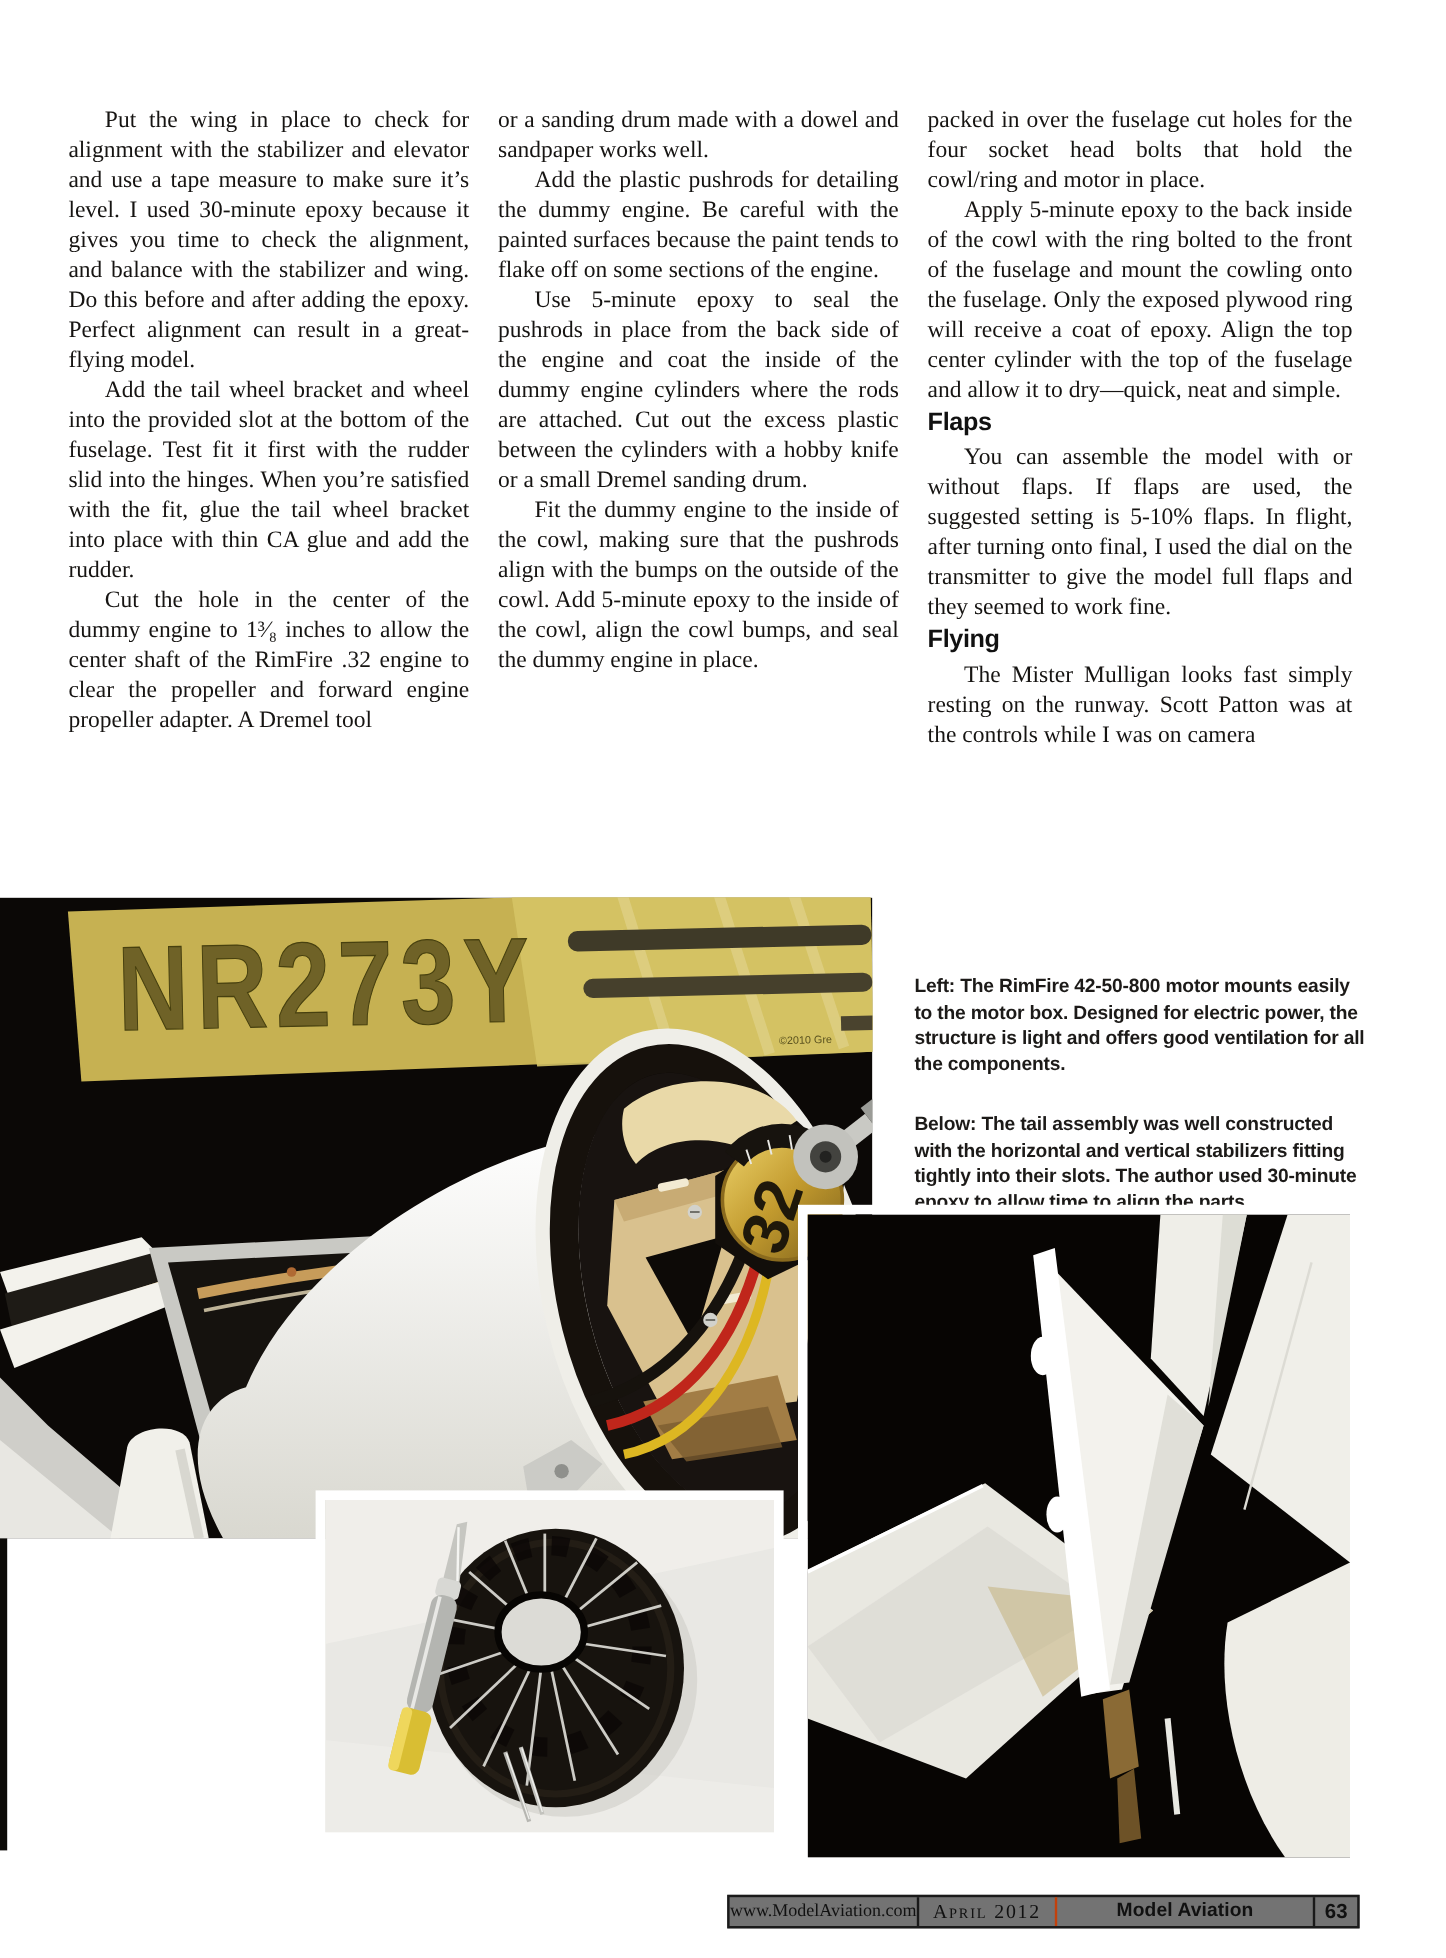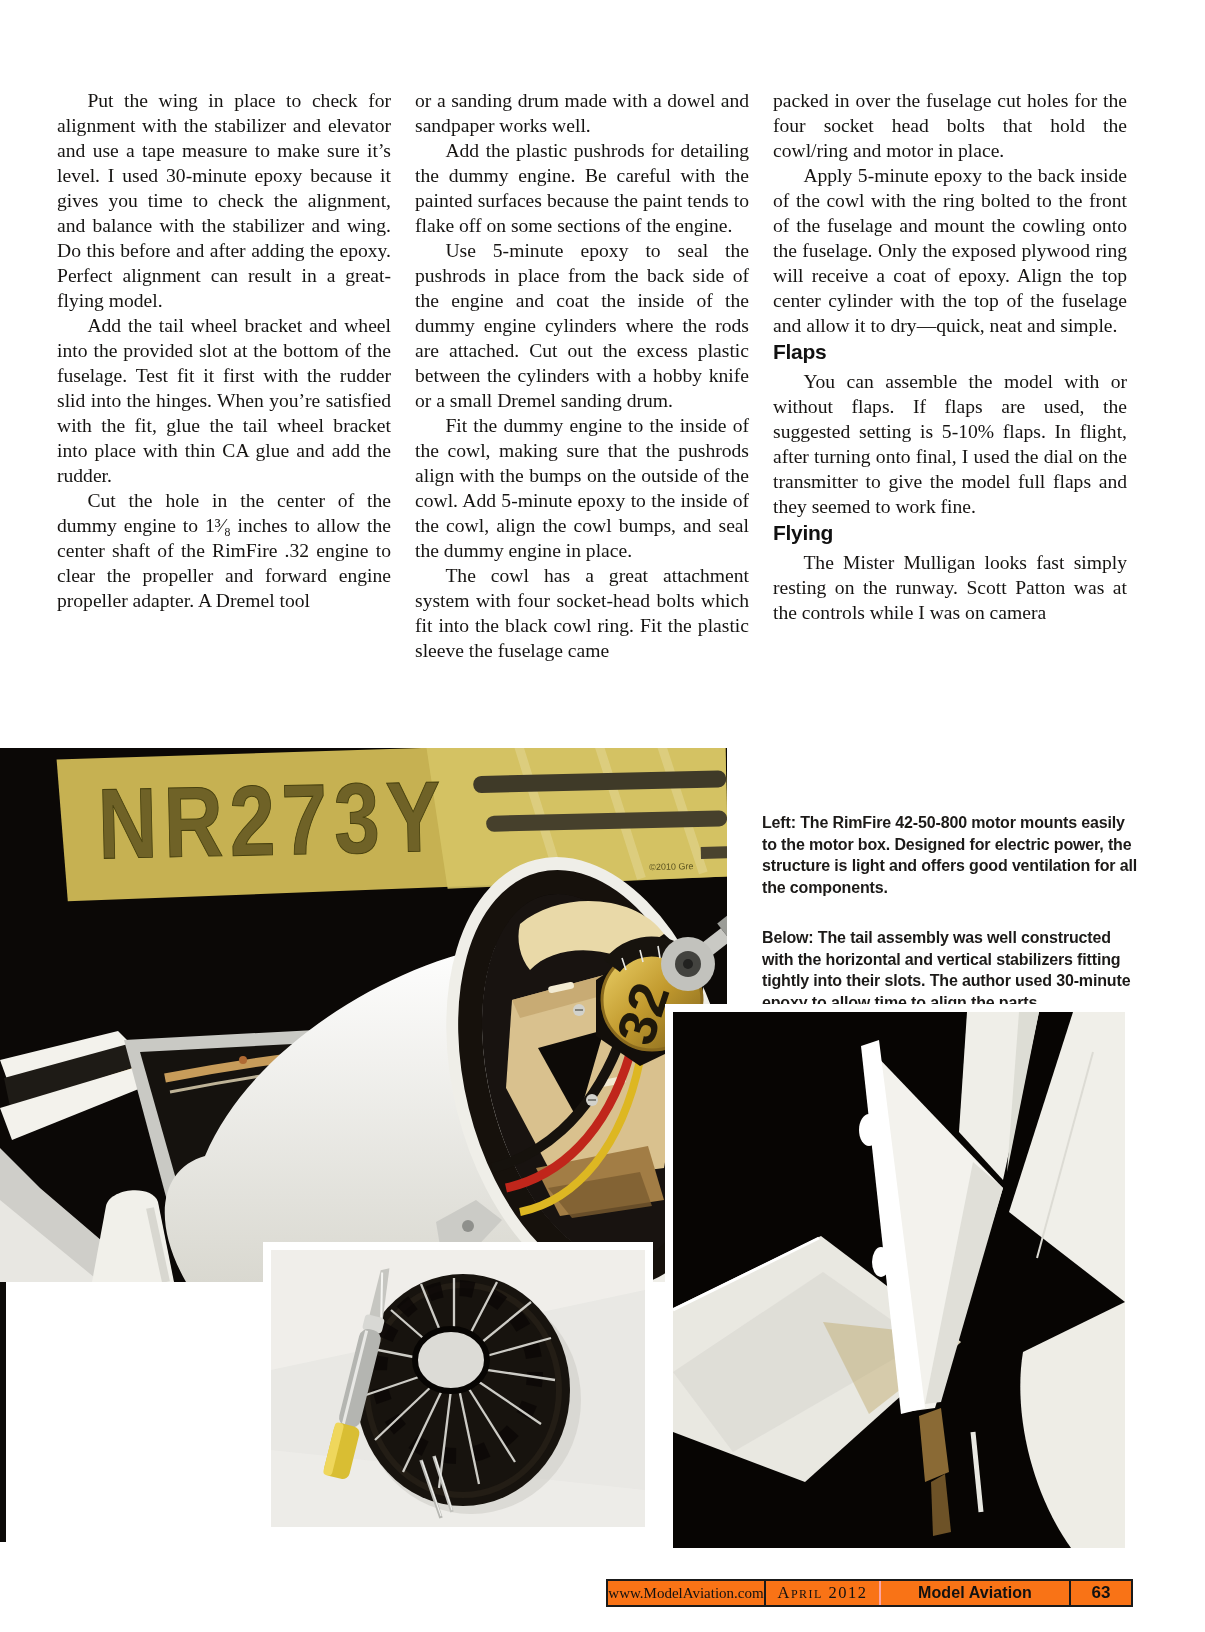--- a/index.html
+++ b/index.html
@@ -26,47 +26,46 @@
   
   .photo{position:absolute;display:block;}
   #photo-main{left:0;top:748px;width:727px;height:534px;z-index:1;}
   #photo-tail{left:665px;top:1004px;z-index:3;border:8px solid #ffffff;}
   #photo-inset{left:263px;top:1242px;z-index:4;border:8px solid #ffffff;}
   #photo-tail svg,#photo-inset svg,#photo-main svg{display:block;}
   .edge-strip{position:absolute;left:0;top:1282px;width:6px;height:260px;background:#0d0b08;z-index:2;}
 
   
   .footer{position:absolute;left:606px;top:1579px;width:527px;height:28px;border:2px solid #1a1a1a;
-          box-sizing:border-box;display:flex;background:#f97316;z-index:5;}
+          box-sizing:border-box;display:flex;background:#737373;z-index:5;}
   .fc{display:flex;align-items:center;justify-content:center;height:100%;box-sizing:border-box;white-space:nowrap;}
   .fc-url{width:156px;font-family:"Liberation Serif", serif;font-size:15px;color:#111;}
   .fc-issue{width:115px;border-left:2px solid #1a1a1a;font-family:Liberation Serif, serif;
             font-variant:small-caps;font-size:16.5px;letter-spacing:1.5px;color:#111;}
-  .fc-mag{width:190px;border-left:2px solid #fca5a5;font-family:"Liberation Sans", sans-serif;
+  .fc-mag{width:215px;border-left:2px solid #c2410c;font-family:"Liberation Sans", sans-serif;
           font-weight:700;font-size:16px;letter-spacing:0.1px;color:#111;}
   .fc-page{flex:1;border-left:2px solid #1a1a1a;font-family:"Liberation Sans", sans-serif;
            font-weight:700;font-size:17px;color:#111;}
 </style>
 </head>
 <body>
 
 <div class="page">
 
   <div class="cols">
     <div class="col">
         <p class="para ind">Put the wing in place to check for alignment with the stabilizer and elevator and use a tape measure to make sure it’s level. I used 30-minute epoxy because it gives you time to check the alignment, and balance with the stabilizer and wing. Do this before and after adding the epoxy. Perfect alignment can result in a great-flying model.</p>
         <p class="para ind">Add the tail wheel bracket and wheel into the provided slot at the bottom of the fuselage. Test fit it first with the rudder slid into the hinges. When you’re satisfied with the fit, glue the tail wheel bracket into place with thin CA glue and add the rudder.</p>
         <p class="para ind">Cut the hole in the center of the dummy engine to 1³⁄₈ inches to allow the center shaft of the RimFire .32 engine to clear the propeller and forward engine propeller adapter. A Dremel tool</p>
       </div>
     <div class="col">
         <p class="para">or a sanding drum made with a dowel and sandpaper works well.</p>
         <p class="para ind">Add the plastic pushrods for detailing the dummy engine. Be careful with the painted surfaces because the paint tends to flake off on some sections of the engine.</p>
         <p class="para ind">Use 5-minute epoxy to seal the pushrods in place from the back side of the engine and coat the inside of the dummy engine cylinders where the rods are attached. Cut out the excess plastic between the cylinders with a hobby knife or a small Dremel sanding drum.</p>
         <p class="para ind">Fit the dummy engine to the inside of the cowl, making sure that the pushrods align with the bumps on the outside of the cowl. Add 5-minute epoxy to the inside of the cowl, align the cowl bumps, and seal the dummy engine in place.</p>
-        <p class="para ind">The cowl has a great attachment system with four socket-head bolts which fit into the black cowl ring. Fit the plastic sleeve the fuselage came</p>
       </div>
     <div class="col">
         <p class="para">packed in over the fuselage cut holes for the four socket head bolts that hold the cowl/ring and motor in place.</p>
         <p class="para ind">Apply 5-minute epoxy to the back inside of the cowl with the ring bolted to the front of the fuselage and mount the cowling onto the fuselage. Only the exposed plywood ring will receive a coat of epoxy. Align the top center cylinder with the top of the fuselage and allow it to dry—quick, neat and simple.</p>
         <h3 class="sec-h">Flaps</h3>
         <p class="para ind">You can assemble the model with or without flaps. If flaps are used, the suggested setting is 5-10% flaps. In flight, after turning onto final, I used the dial on the transmitter to give the model full flaps and they seemed to work fine.</p>
         <h3 class="sec-h">Flying</h3>
         <p class="para ind">The Mister Mulligan looks fast simply resting on the runway. Scott Patton was at the controls while I was on camera</p>
       </div>
   </div>

